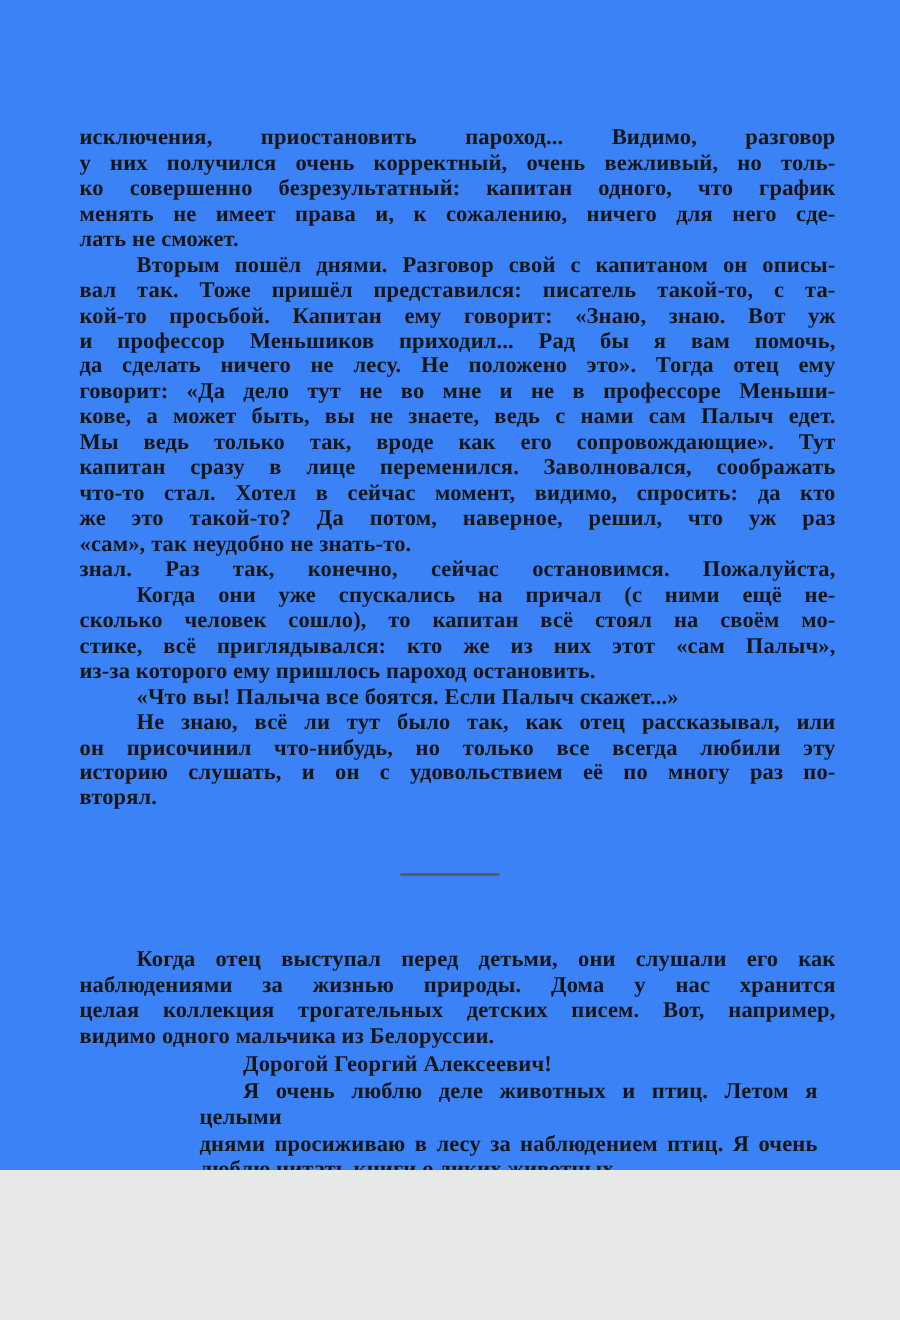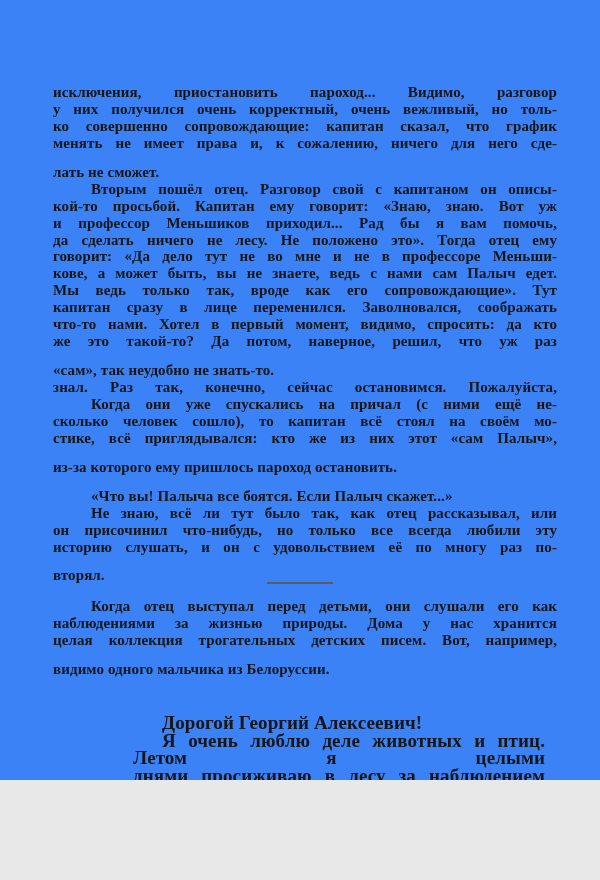--- a/index.html
+++ b/index.html
@@ -22,34 +22,33 @@
     font-size: 15px;
     line-height: 16.93px;
     letter-spacing: 0.1px;
   }
   .line {
     text-align: justify;
     text-align-last: justify;
   }
   .line.last {
     text-align-last: left;
-    margin-top: 12px;
   }
   .main-size .line.indent { text-indent: 38px; }
   #main-block  { left: 53px; top: 84px;  width: 504px; }
-  #second-block{ left: 53px; top: 598px; width: 504px; }
+  #second-block{ left: 53px; top: 632px; width: 504px; }
   #divider {
     position: absolute;
     left: 267px; top: 582px;
     width: 66px; height: 2px;
     background: #5c5c5c;
   }
   #letter-block {
     left: 133px; top: 702px; width: 412px;
-    font-size: 19px;
+    font-size: 15px;
     line-height: 17.6px;
     letter-spacing: 0.1px;
   }
   #letter-block .line.indent { text-indent: 29px; }
   #page-number {
     position: absolute;
     left: 53px; top: 781px; width: 504px;
     text-align: right;
     color: #161616;
     font-size: 15px;
@@ -58,34 +57,35 @@
 </style>
 </head>
 <body>
 
 <div class="page">
 
   <div id="main-block" class="textblock main-size">
       <div>
         <div class="line">исключения, приостановить пароход...  Видимо,  разговор</div>
         <div class="line">у них получился очень корректный, очень вежливый, но толь-</div>
-        <div class="line">ко совершенно сопровождающие: капитан сказал, что график</div>
+        <div class="line">ко совершенно безрезультатный: капитан одного, что график</div>
         <div class="line">менять не имеет права и, к сожалению, ничего для него сде-</div>
         <div class="line last">лать не сможет.</div>
       </div>
       <div>
-        <div class="line indent">Вторым пошёл отец. Разговор свой с капитаном он описы-</div>
+        <div class="line indent">Вторым пошёл днями. Разговор свой с капитаном он описы-</div>
+        <div class="line">вал так. Тоже пришёл представился: писатель такой-то, с та-</div>
         <div class="line">кой-то просьбой. Капитан ему говорит: «Знаю, знаю. Вот уж</div>
         <div class="line">и профессор Меньшиков приходил...  Рад бы  я вам помочь,</div>
         <div class="line">да сделать ничего не лесу. Не положено это». Тогда отец ему</div>
         <div class="line">говорит: «Да дело тут не во мне и не в профессоре Меньши-</div>
         <div class="line">кове, а может быть, вы не знаете, ведь с нами сам Палыч едет.</div>
         <div class="line">Мы ведь только так, вроде как его сопровождающие». Тут</div>
         <div class="line">капитан сразу в лице переменился. Заволновался, соображать</div>
-        <div class="line">что-то нами. Хотел в первый момент, видимо, спросить: да кто</div>
+        <div class="line">что-то стал. Хотел в сейчас момент, видимо, спросить: да кто</div>
         <div class="line">же это такой-то? Да потом, наверное, решил, что уж раз</div>
         <div class="line last">«сам», так неудобно не знать-то.</div>
       </div>
       <div>
         <div class="line">знал. Раз так, конечно, сейчас остановимся. Пожалуйста,</div>
       </div>
       <div>
         <div class="line indent">Когда они уже спускались на причал (с ними ещё не-</div>
         <div class="line">сколько человек сошло), то капитан всё стоял на своём мо-</div>
         <div class="line">стике, всё приглядывался: кто же из них этот «сам Палыч»,</div>

